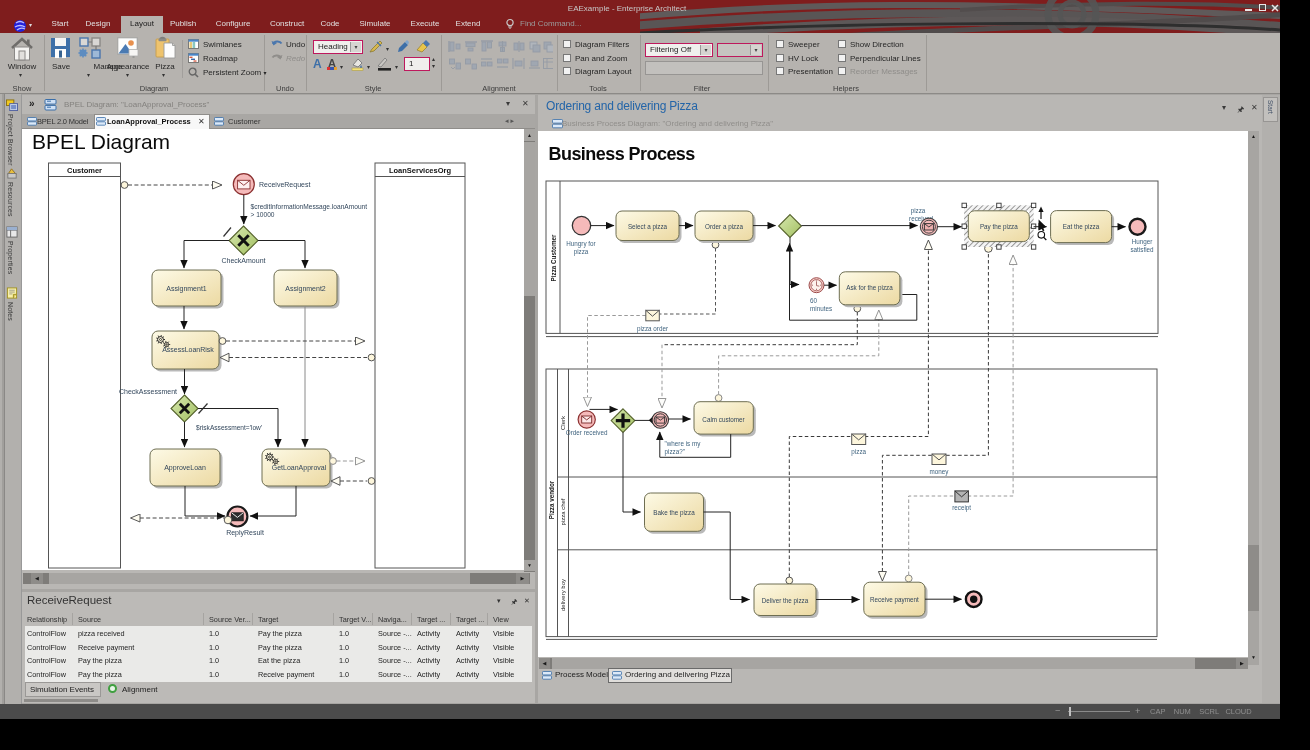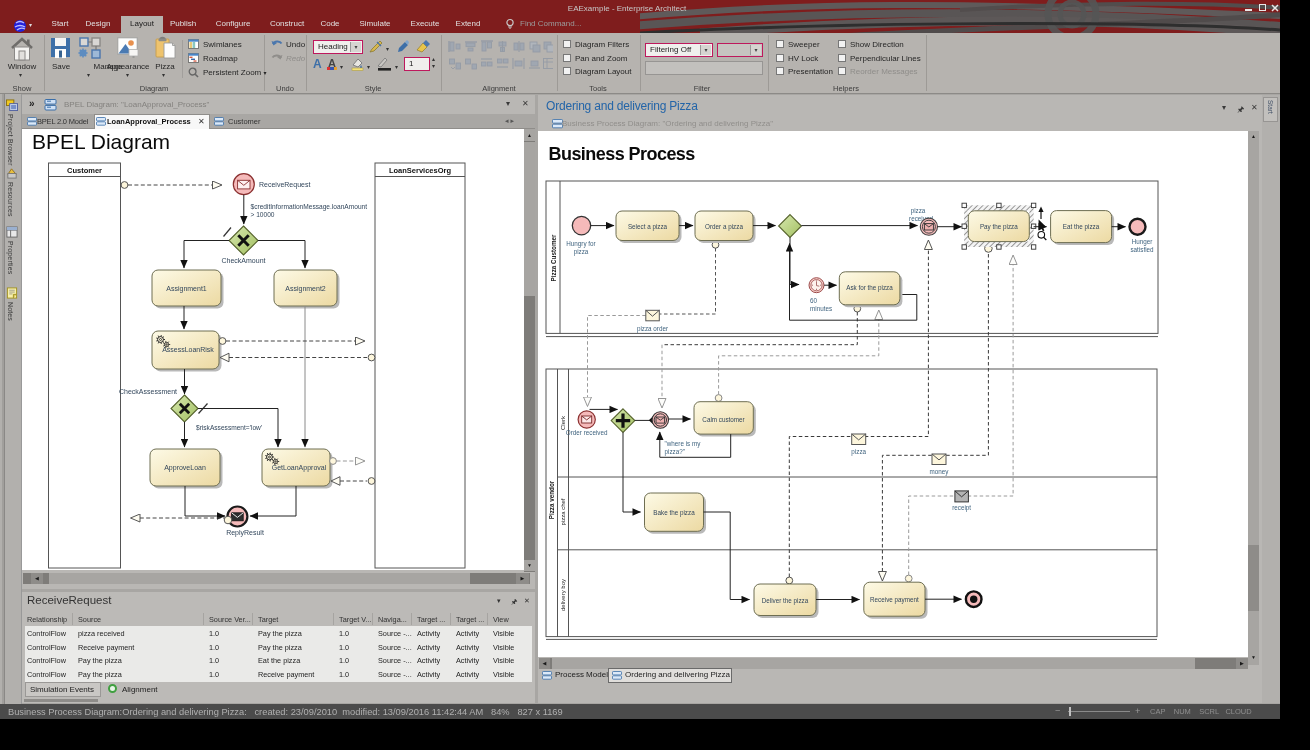--- a/index.html
+++ b/index.html
@@ -800,21 +800,20 @@
   </svg>
   <div class="abs" style="left:87px;top:575px;font-size:8px;color:#222;">Ordering and delivering Pizza</div>
 </div>
 
 <div id="rstrip" class="abs">
   <div class="abs" style="left:1px;top:2px;width:15px;height:25px;background:#c2c0bd;border:1px solid #979593;"></div>
   <div class="abs" style="left:4.5px;top:5px;font-size:6.5px;color:#3f4f66;writing-mode:vertical-rl;">Start</div>
 </div>
 
 <div id="statusbar" class="abs">
-  <div class="abs" style="left:8px;top:3px;">Business Process Diagram:Ordering and delivering Pizza:&nbsp;&nbsp; created: 23/09/2010&nbsp; modified: 13/09/2016 11:42:44 AM&nbsp;&nbsp; 84%&nbsp;&nbsp; 827 x 1169</div>
   <div class="abs" style="left:1055px;top:2px;color:#9a9a9a;">−</div>
   <div class="abs" style="left:1068px;top:7px;width:62px;height:1px;background:#8a8a8a;"></div>
   <div class="abs" style="left:1069px;top:3px;width:2px;height:9px;background:#c0c0c0;"></div>
   <div class="abs" style="left:1135px;top:2px;color:#9a9a9a;">+</div>
   <div class="abs" style="left:1150px;top:3px;color:#8f8f8f;font-size:7.5px;">CAP&nbsp;&nbsp;&nbsp;&nbsp;NUM&nbsp;&nbsp;&nbsp;&nbsp;SCRL&nbsp;&nbsp;&nbsp;CLOUD</div>
 
 </div>
 
 </div>
 

